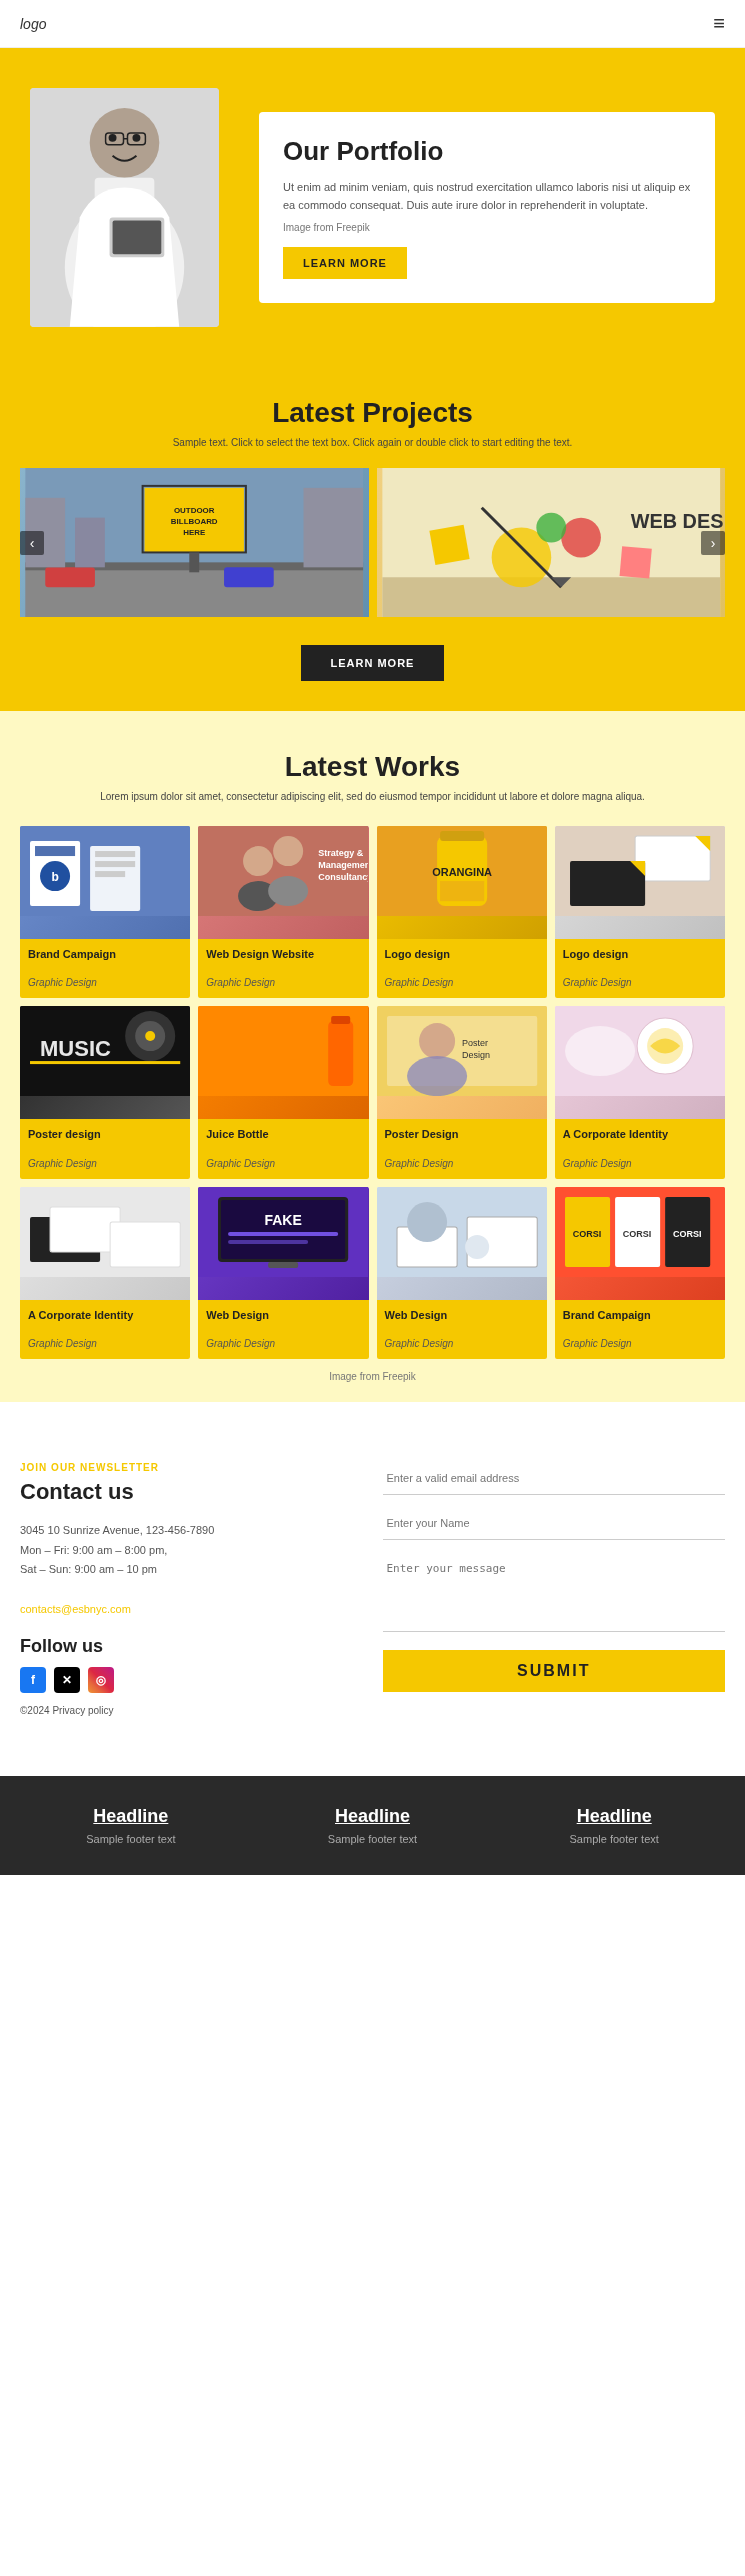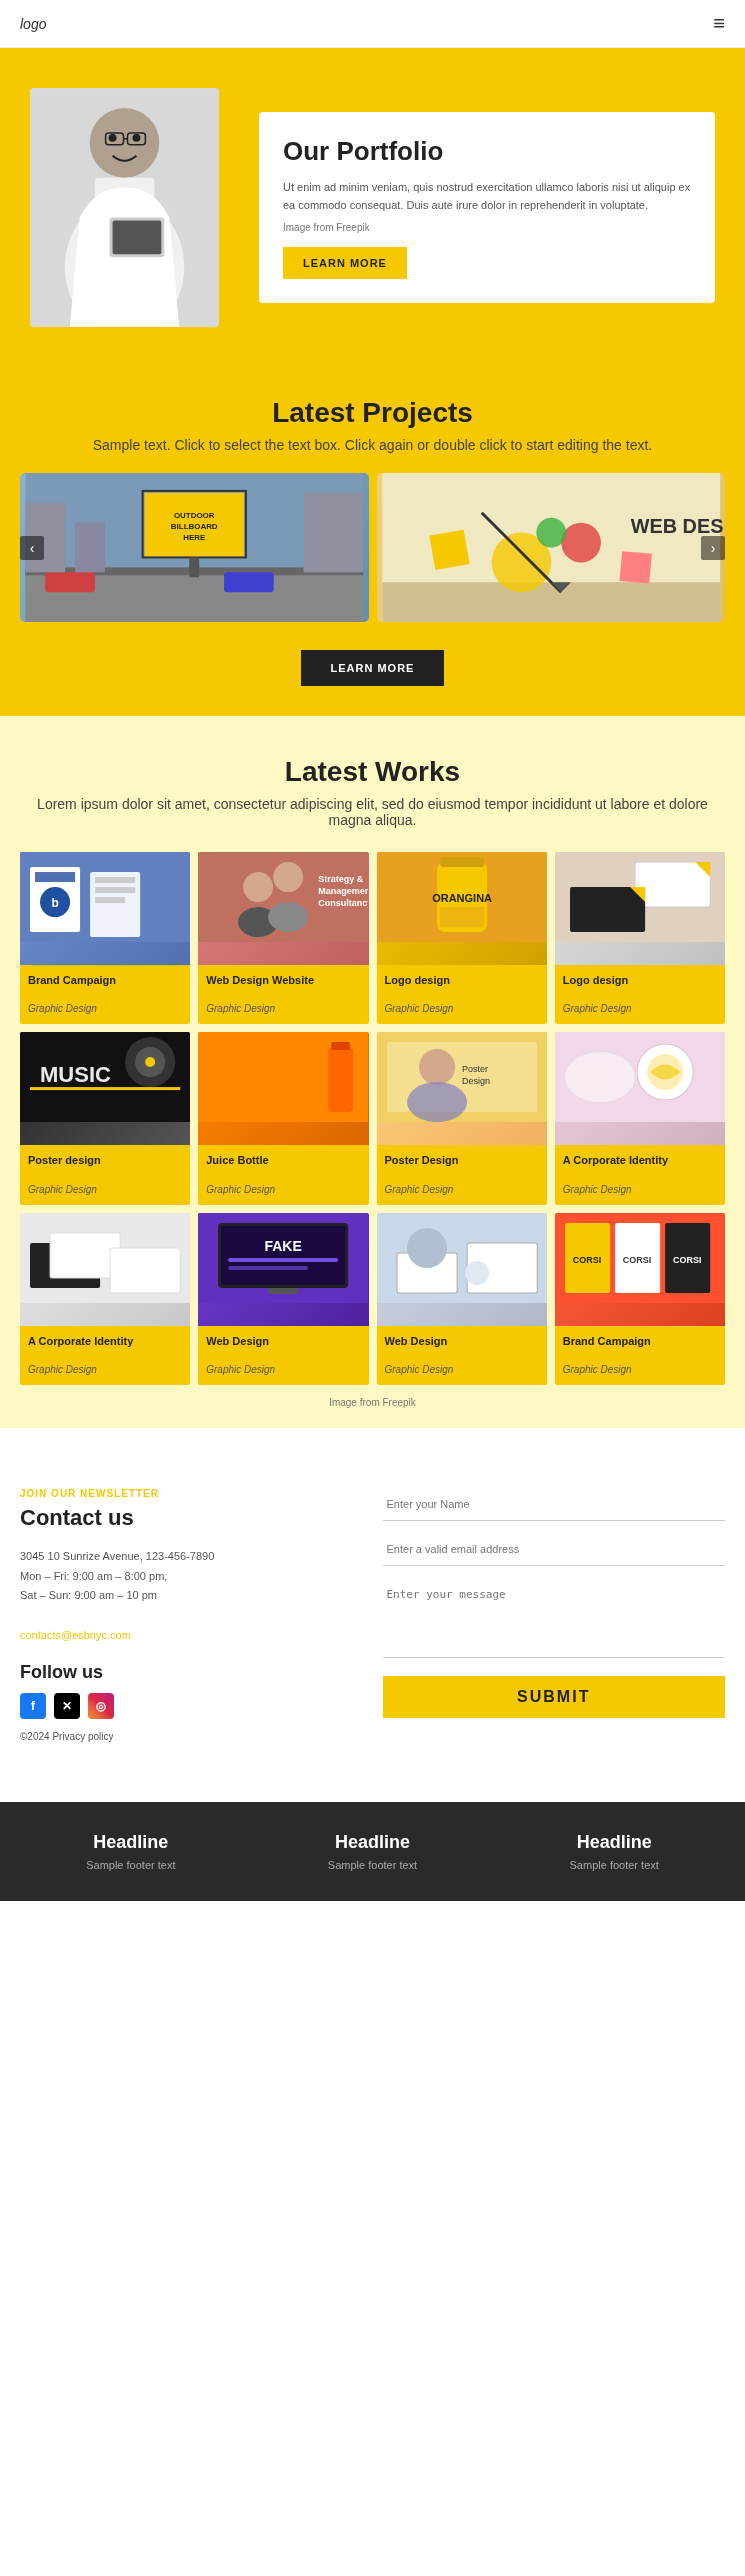--- a/index.html
+++ b/index.html
@@ -35,35 +35,35 @@
       font-size: 11px; font-weight: 700; cursor: pointer; letter-spacing: 1px;
       text-transform: uppercase;
     }
 
     
     .projects-section {
       background: #f5c800; padding: 40px 20px 30px;
       text-align: center;
     }
     .section-title { font-size: 28px; font-weight: 900; color: #222; margin-bottom: 8px; }
-    .section-subtitle { font-size: 14px; color: #444; margin-bottom: 20px; }
+    .section-subtitle { font-size: 10px; color: #444; margin-bottom: 20px; }
     .projects-carousel {
       display: flex; gap: 8px; position: relative; margin-bottom: 20px;
     }
     .carousel-arrow {
       position: absolute; top: 50%; transform: translateY(-50%);
       background: rgba(0,0,0,0.5); color: #fff; border: none;
       width: 24px; height: 24px; cursor: pointer; font-size: 14px;
       display: flex; align-items: center; justify-content: center; z-index: 2;
       border-radius: 2px;
     }
     .carousel-arrow.left { left: 0; }
     .carousel-arrow.right { right: 0; }
     .project-img {
-      flex: 1; height: 149px; background: #ccc; border-radius: 5px; overflow: hidden;
+      flex: 1; height: 149px; background: #ccc; border-radius: 0; overflow: hidden;
     }
     .projects-btn {
       background: #222; color: #fff; border: none; padding: 12px 30px;
       font-size: 11px; font-weight: 700; cursor: pointer; letter-spacing: 1px;
       text-transform: uppercase; margin-top: 8px;
     }
 
     
     .works-section {
       background: #fef9c3; padding: 40px 20px 20px;
@@ -122,21 +122,21 @@
       font-size: 16px; font-weight: 700; cursor: pointer; letter-spacing: 2px;
       text-transform: uppercase; margin-top: 6px;
     }
 
     
     .footer {
       background: #2a2a2a; padding: 30px 20px;
       display: flex; gap: 20px; justify-content: space-around;
     }
     .footer-col { text-align: center; flex: 1; }
-    .footer-title { font-size: 18px; font-weight: 900; color: #fff; margin-bottom: 6px; }
+    .footer-title { font-size: 18px; font-weight: 900; color: #fff; margin-bottom: 6px; text-decoration: underline; }
     .footer-text { font-size: 11px; color: #aaa; }
 
     
     .img-billboard { background: linear-gradient(135deg, #8ab4cc 0%, #6090b0 100%); }
     .img-webdes { background: linear-gradient(135deg, #f0d080 0%, #e0c060 100%); }
     .img-brand1 { background: linear-gradient(135deg, #7090d0 0%, #5070b0 100%); }
     .img-webdessite { background: linear-gradient(135deg, #e08080 0%, #c06060 100%); }
     .img-logo1 { background: linear-gradient(135deg, #f5c800 0%, #d0a000 100%); }
     .img-logo2 { background: linear-gradient(135deg, #e0e0e0 0%, #c0c0c0 100%); }
     .img-poster { background: linear-gradient(135deg, #222 0%, #555 100%); }
@@ -434,22 +434,22 @@
     <h3 class="follow-title">Follow us</h3>
     <div class="social-icons">
       <div class="social-icon social-fb">f</div>
       <div class="social-icon social-tw">✕</div>
       <div class="social-icon social-ig">◎</div>
     </div>
     <div class="copyright">©2024 Privacy policy</div>
   </div>
   <div class="contact-right">
     <form class="contact-form">
+      <input class="form-input" type="email" placeholder="Enter a valid email address" style="">
       <input class="form-input" type="text" placeholder="Enter your Name" style="">
-      <input class="form-input" type="email" placeholder="Enter a valid email address" style="">
       <textarea class="form-textarea" placeholder="Enter your message" style=""></textarea>
       <button class="form-submit" type="submit">SUBMIT</button>
     </form>
   </div>
 </section>
 
 <footer class="footer" id="footer-cols">
 <div class="footer-col">
       <div class="footer-title">Headline</div>
       <div class="footer-text">Sample footer text</div>

